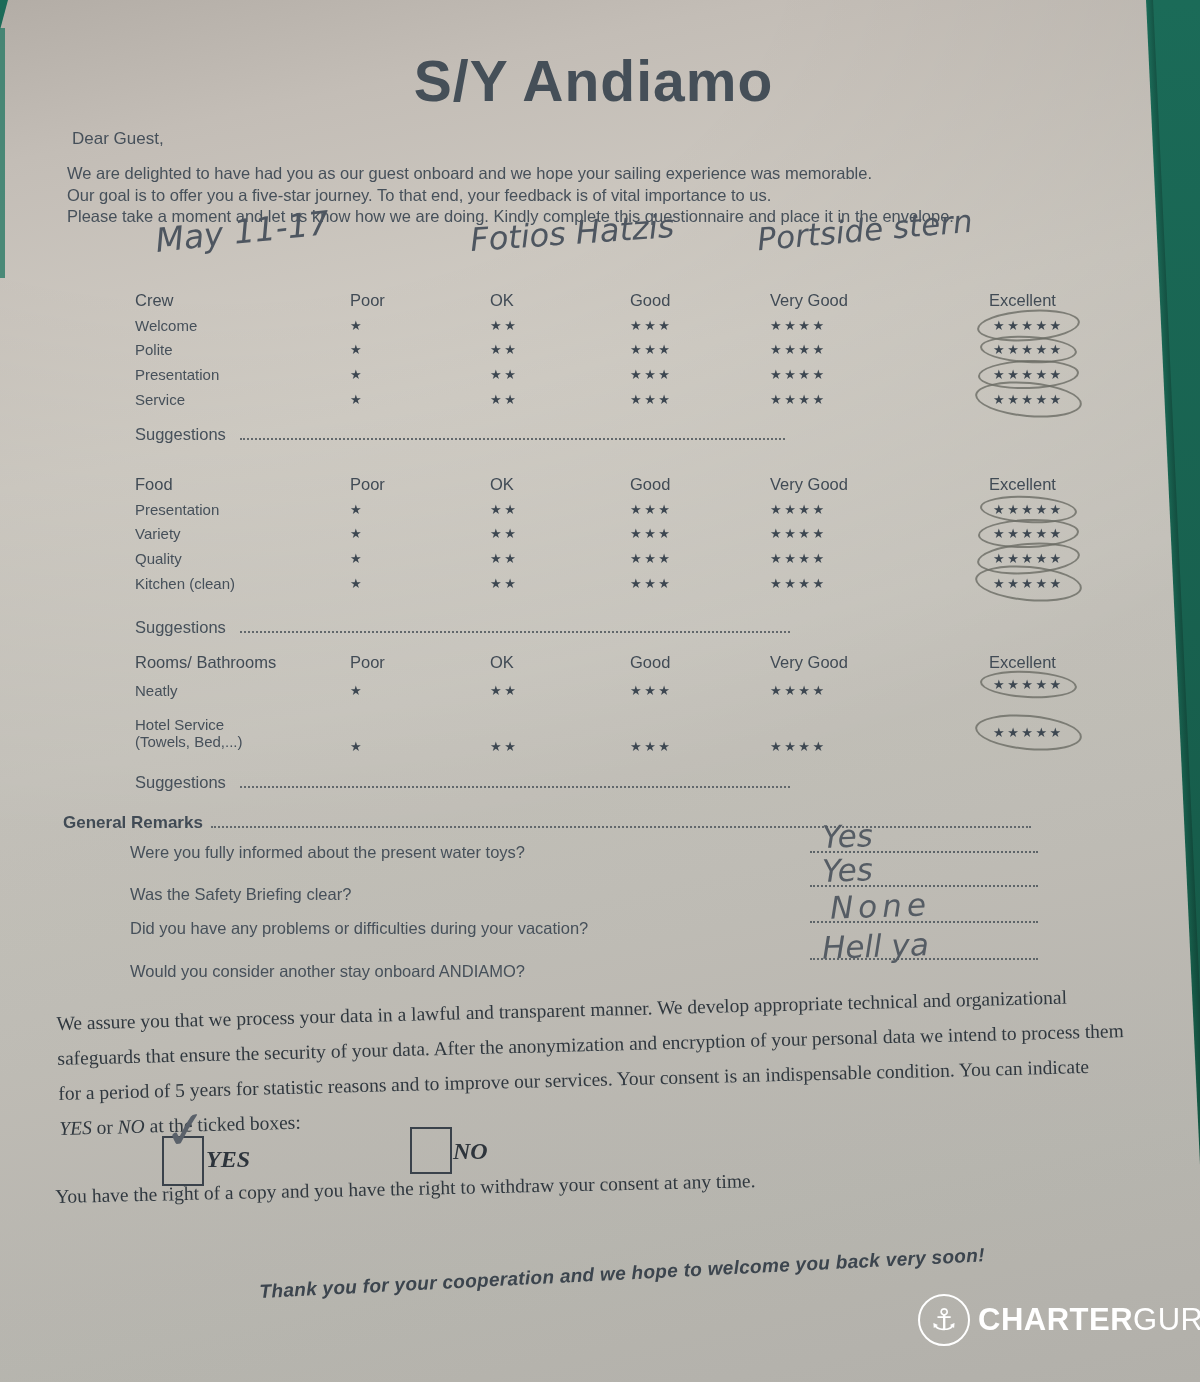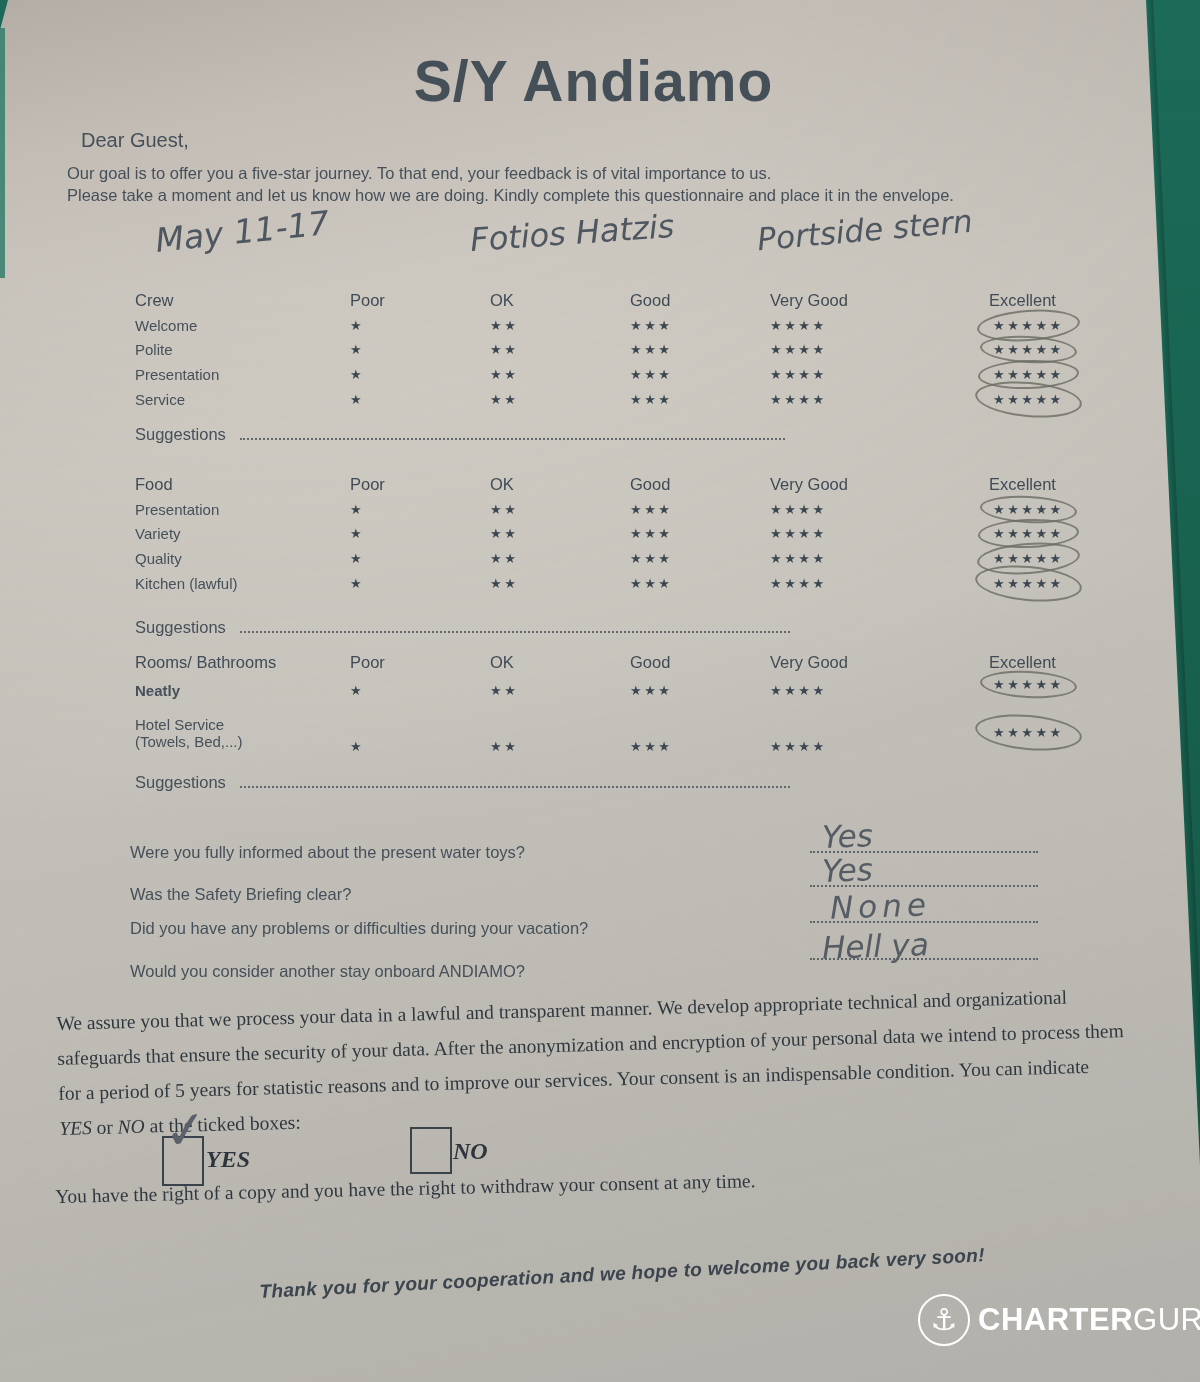--- a/index.html
+++ b/index.html
@@ -19,21 +19,21 @@
     position:absolute;left:1146px;top:0;width:7px;height:1200px;
     transform-origin:top left;transform:rotate(-2.7deg);
     background:linear-gradient(90deg,rgba(0,0,0,0) 0%,rgba(0,0,0,0.22) 100%);
   }
   .content{position:absolute;inset:0;color:#46505a;}
 
   .title{
     position:absolute;top:48px;left:0;width:1187px;text-align:center;
     font-size:57px;font-weight:600;color:#454f58;letter-spacing:1px;
   }
-  .salutation{position:absolute;top:129px;left:81px;font-size:20px;text-align:center;}
+  .salutation{position:absolute;top:129px;left:72px;font-size:17px;text-align:center;}
   .intro{position:absolute;top:163px;left:67px;font-size:16.5px;line-height:21.5px;width:960px;}
 
   .fields{position:absolute;top:243px;left:67px;font-size:16px;letter-spacing:0.5px;white-space:nowrap;}
   .fields .lbl{vertical-align:baseline;}
   .dots{display:inline-block;border-bottom:2px dotted #62686c;height:13px;vertical-align:baseline;}
 
   .hand{
     font-family:"DejaVu Sans",sans-serif;font-style:italic;color:#4e5660;
     position:absolute;white-space:nowrap;
   }
@@ -91,20 +91,21 @@
 <div class="paper-edge"></div>
 <div class="teal-sliver"></div>
 
 <div class="content">
 
   <div class="title">S/Y Andiamo</div>
 
   <div class="salutation">Dear Guest,</div>
 
   <div class="intro">
+    <div>We are delighted to have had you as our guest onboard and we hope your sailing experience was memorable.</div>
     <div>Our goal is to offer you a five-star journey. To that end, your feedback is of vital importance to us.</div>
     <div>Please take a moment and let us know how we are doing. Kindly complete this questionnaire and place it in the envelope.</div>
   </div>
 
   <div class="hand" style="left:155px;top:212px;font-size:33px;transform:rotate(-6deg);">May 11-17</div>
   <div class="hand" style="left:470px;top:214px;font-size:32px;transform:rotate(-4deg);">Fotios Hatzis</div>
   <div class="hand" style="left:757px;top:212px;font-size:31px;transform:rotate(-5deg);">Portside stern</div>
 
   <div class="section" style="top:288px;">
     <div class="rrow">
@@ -179,42 +180,42 @@
     </div>
     <div class="rrow">
       <div class="rlabel">Quality</div>
       <div class="stars">★</div>
       <div class="stars">★★</div>
       <div class="stars">★★★</div>
       <div class="stars">★★★★</div>
       <div class="stars excell"><span class="exc">★★★★★</span></div>
     </div>
     <div class="rrow">
-      <div class="rlabel">Kitchen (lawful)</div>
+      <div class="rlabel">Kitchen (clean)</div>
       <div class="stars">★</div>
       <div class="stars">★★</div>
       <div class="stars">★★★</div>
       <div class="stars">★★★★</div>
       <div class="stars excell"><span class="exc r4">★★★★★</span></div>
     </div>
   </div>
   <div class="sugg" style="top:618px;">
     <span>Suggestions</span><span class="dots" style="width:550px;margin-left:14px;"></span>
   </div>
 
   <div class="section" style="top:650px;">
     <div class="rrow">
       <div class="rhead">Rooms/ Bathrooms</div>
       <div class="rhead">Poor</div>
       <div class="rhead">OK</div>
       <div class="rhead">Good</div>
       <div class="rhead">Very Good</div>
       <div class="rhead excell">Excellent</div>
     </div>
-    <div class="rrow" style="height:32px;font-weight:bold;">
+    <div class="rrow" style="height:32px;">
       <div class="rlabel">Neatly</div>
       <div class="stars">★</div>
       <div class="stars">★★</div>
       <div class="stars">★★★</div>
       <div class="stars">★★★★</div>
       <div class="stars excell" style="transform:translateY(-6px);"><span class="exc r2">★★★★★</span></div>
     </div>
     <div class="rrow" style="height:52px;">
       <div class="rlabel">
         <div>Hotel Service</div>
@@ -224,20 +225,23 @@
       <div class="stars" style="align-self:end;padding-bottom:5px;">★★</div>
       <div class="stars" style="align-self:end;padding-bottom:5px;">★★★</div>
       <div class="stars" style="align-self:end;padding-bottom:5px;">★★★★</div>
       <div class="stars excell"><span class="exc r4">★★★★★</span></div>
     </div>
   </div>
   <div class="sugg" style="top:773px;">
     <span>Suggestions</span><span class="dots" style="width:550px;margin-left:14px;"></span>
   </div>
 
+  <div class="remarks-label">
+    <span>General Remarks</span><span class="remarks-dots"></span>
+  </div>
   <div class="question" style="top:843px;">Were you fully informed about the present water toys?</div>
   <div class="question" style="top:885px;">Was the Safety Briefing clear?</div>
   <div class="question" style="top:919px;">Did you have any problems or difficulties during your vacation?</div>
   <div class="question" style="top:962px;">Would you consider another stay onboard ANDIAMO?</div>
 
   <div class="ansline" style="top:851px;"></div>
   <div class="ansline" style="top:885px;"></div>
   <div class="ansline" style="top:921px;"></div>
   <div class="ansline" style="top:958px;"></div>
   <div class="hand ans" style="left:822px;top:818px;">Yes</div>

